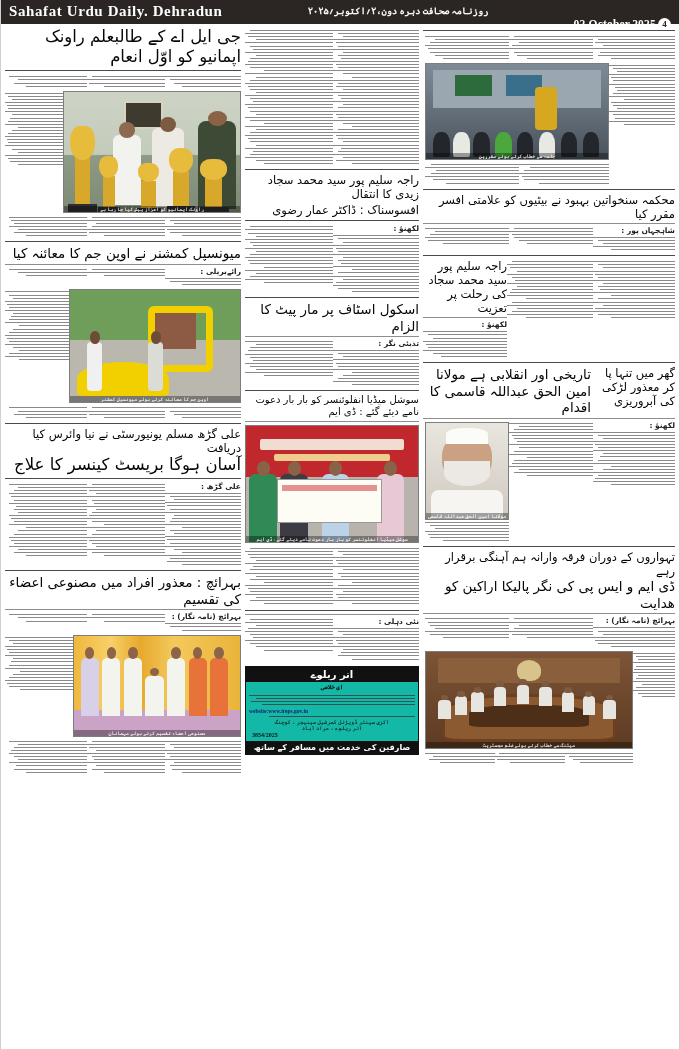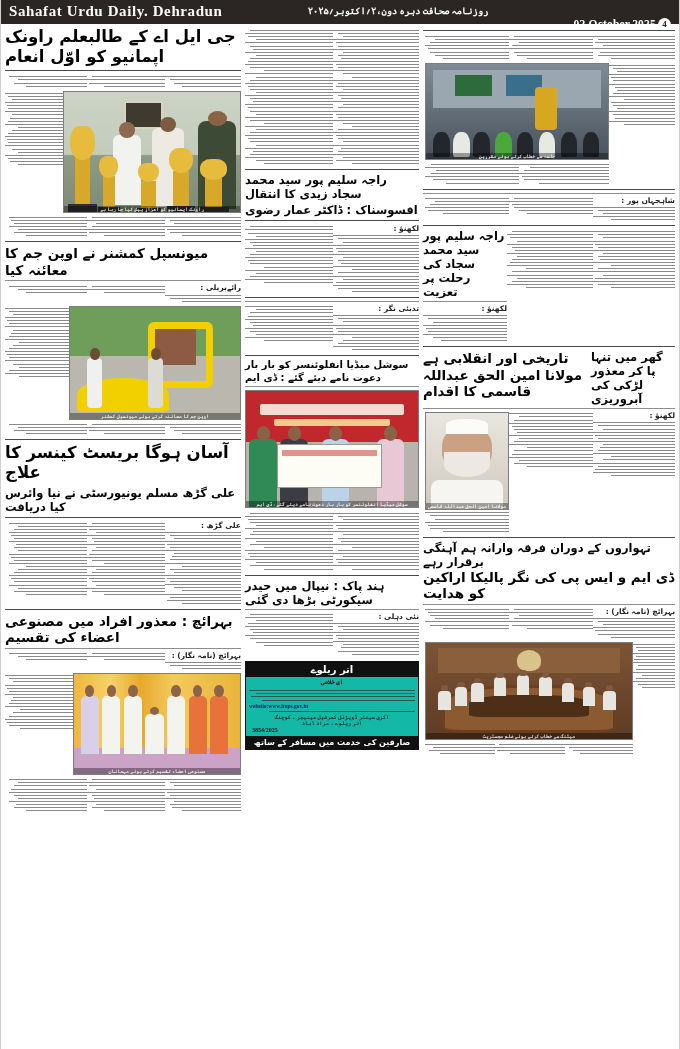--- a/index.html
+++ b/index.html
@@ -23,21 +23,21 @@
           font-size:9px;font-weight:bold;display:flex;align-items:center;justify-content:center;}
   .rule-thick{height:2px;background:#2b2623;}
 
   
   .cols{display:flex;direction:rtl;}
   .col{box-sizing:border-box;}
   .vline{width:1px;background:#9a9a9a;align-self:stretch;margin:0 2px;}
   .hline{height:1px;background:#4a4a4a;margin:3px 0;}
   .hline-thin{height:1px;background:#8e8e8e;margin:2px 0;}
 
-  .hl{direction:rtl;text-align:left;font-weight:bold;color:#050505;
+  .hl{direction:rtl;text-align:right;font-weight:normal;color:#050505;
       line-height:1.22;letter-spacing:0;font-family:"DejaVu Sans","Liberation Sans",sans-serif;}
   .hl-xl{font-size:16.5px;}
   .hl-lg{font-size:13.5px;}
   .hl-md{font-size:11.5px;}
   .hl-sm{font-size:10px;}
 
   
   .btext{direction:rtl;}
   .btext .ln{height:1px;background:#5d5d5d;margin:2.6px 0;opacity:.72;}
   .btext .ln.s1{width:100%}.btext .ln.s2{width:94%}.btext .ln.s3{width:88%}
@@ -251,20 +251,21 @@
                 <div class="ln s2"></div>
               <div class="ln s1"></div>
                 <div class="ln s6"></div>
                 <div class="ln s5"></div>
             </div>
           </div>
         </div>
       </div>
 
       <div class="hline"></div>
+      <div class="hl hl-md">محکمہ سنخواتین بہبود نے بیٹیوں کو علامتی افسر مقرر کیا</div>
       <div class="hline-thin"></div>
       <div class="cols">
         <div class="col btext dense" style="width:82px">
           <div class="dateline">شاہجہاں پور : </div>
           <div class="ln s1"></div>
             <div class="ln s2"></div>
             <div class="ln s3"></div>
             <div class="ln s1"></div>
             <div class="ln s5"></div>
         </div>
@@ -672,20 +673,21 @@
             <div class="ln s5"></div>
             <div class="ln s1"></div>
             <div class="ln s3"></div>
           <div class="ln s2"></div>
             <div class="ln s1"></div>
             <div class="ln s5"></div>
         </div>
       </div>
 
       <div class="hline"></div>
+      <div class="hl hl-lg">اسکول اسٹاف پر مار پیٹ کا الزام</div>
       <div class="hline-thin"></div>
       <div class="cols">
         <div class="col btext dense" style="width:86px">
           <div class="dateline">تذبئی نگر : </div>
           <div class="ln s1"></div>
             <div class="ln s2"></div>
             <div class="ln s3"></div>
             <div class="ln s1"></div>
           <div class="ln s4"></div>
             <div class="ln s2"></div>
@@ -769,21 +771,20 @@
             <div class="ln s4"></div>
             <div class="ln s2"></div>
             <div class="ln s1"></div>
           <div class="ln s3"></div>
             <div class="ln s2"></div>
             <div class="ln s5"></div>
         </div>
       </div>
 
       <div class="hline"></div>
-      <div class="hl hl-md">ہند پاک : نیپال میں حیدر سیکورٹی بڑھا دی گئی</div>
       <div class="hline-thin"></div>
       <div class="cols">
         <div class="col btext dense" style="width:86px">
           <div class="dateline">نئی دہلی : </div>
           <div class="ln s1"></div>
             <div class="ln s2"></div>
             <div class="ln s3"></div>
             <div class="ln s1"></div>
           <div class="ln s4"></div>
             <div class="ln s2"></div>
@@ -1006,22 +1007,22 @@
         </div>
         <div class="col btext dense" style="width:78px">
           <div class="ln s1"></div>
             <div class="ln s3"></div>
             <div class="ln s2"></div>
             <div class="ln s5"></div>
         </div>
       </div>
 
       <div class="hline"></div>
+      <div class="hl hl-md" style="margin-top:2px">علی گڑھ مسلم یونیورسٹی نے نیا وائرس کیا دریافت</div>
       <div class="hl hl-xl">آسان ہوگا بریسٹ کینسر کا علاج</div>
-      <div class="hl hl-md" style="margin-top:2px">علی گڑھ مسلم یونیورسٹی نے نیا وائرس کیا دریافت</div>
       <div class="hline"></div>
 
       <div class="cols">
         <div class="col btext dense" style="width:76px">
           <div class="dateline">علی گڑھ : </div>
           <div class="ln s1"></div>
             <div class="ln s2"></div>
             <div class="ln s3"></div>
             <div class="ln s1"></div>
           <div class="ln s4"></div>

